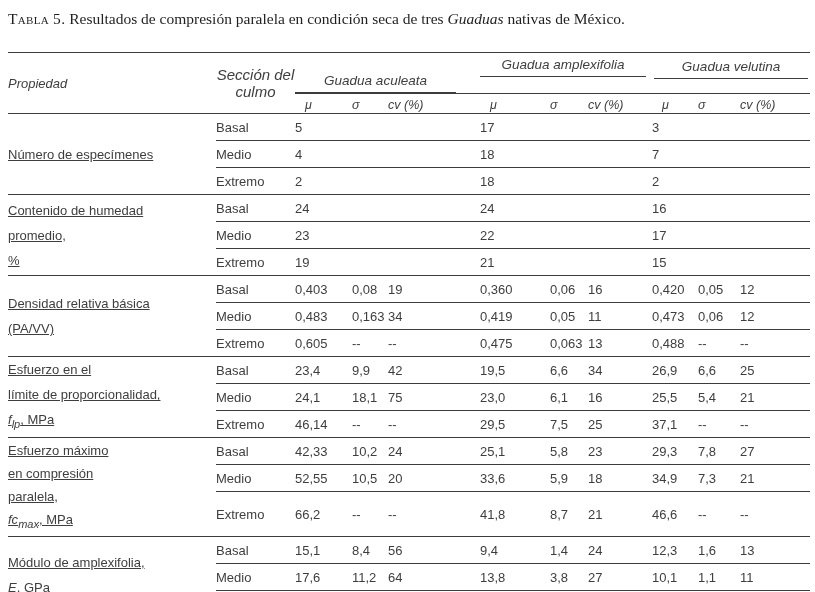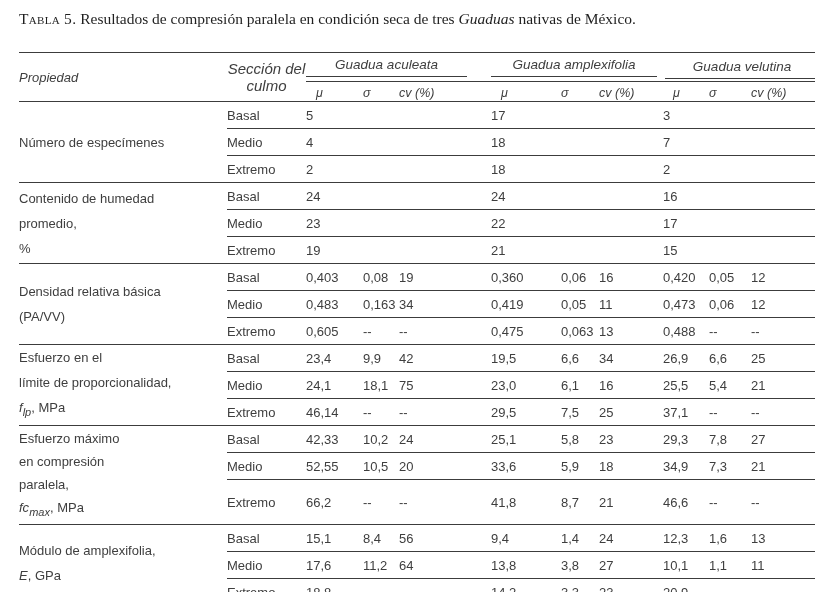--- a/index.html
+++ b/index.html
@@ -1,20 +1,20 @@
 <!DOCTYPE html>
 <html><head>
 <meta charset="utf-8">
 <style>
   html, body { margin: 0; padding: 0; background: #ffffff; }
   .page {
     width: 815px; height: 592px;
     background: #ffffff;
     box-sizing: border-box;
-    padding: 8px 0 0 19px;
+    padding: 8px 0 0 8px;
     font-family: "Liberation Sans", sans-serif;
     color: #3e3e3e;
     overflow: hidden;
   }
   .title {
     font-family: "Liberation Serif", serif;
     font-size: 15.5px;
     color: #1f1f1f;
     margin: 2px 0 0 0;
     white-space: nowrap;
@@ -45,40 +45,40 @@
   }
   th.prop-h { text-align: left; font-size: 13px; }
   th.sec-h  { text-align: center; font-size: 15px; line-height: 17px; }
   th.sp { vertical-align: top; padding-top: 4px; }
   th.sp .sp-inner {
     text-align: center;
     font-size: 13.5px;
     padding-bottom: 4px;
     border-bottom: 1px solid #3c3c3c;
   }
-  th.sp.sp1 .sp-inner { margin: 0 24px 0 0; }
+  th.sp.sp1 .sp-inner { margin: 16px 24px 0 0; }
   th.sp.sp2 .sp-inner { margin: 0 6px 0 0; }
   th.sp.sp3 .sp-inner { margin: 2px; }
   tr.stats-row th {
     text-align: left;
     font-size: 12.5px;
     height: 17px;
     padding-top: 2px;
   }
   tr.stats-row th.mu { padding-left: 10px; }
 
   tbody td {
     border-bottom: 1px solid #3c3c3c;
     height: 26px;
     vertical-align: middle;
     padding: 0;
   }
   tbody tr.tall td { height: 44px; }
   td.prop { vertical-align: middle; }
-  td.prop .plabel { line-height: 25px; }
+  td.prop .plabel { line-height: 25px; text-decoration: underline; }
   td.prop.compact .plabel { line-height: 23px; }
   td.sec { text-align: left; }
   td.val { text-align: left; }
   .it { font-style: italic; }
   sub.it { font-style: italic; font-size: 11px; }
 </style>
 </head>
 <body>
 
 <div class="page">

